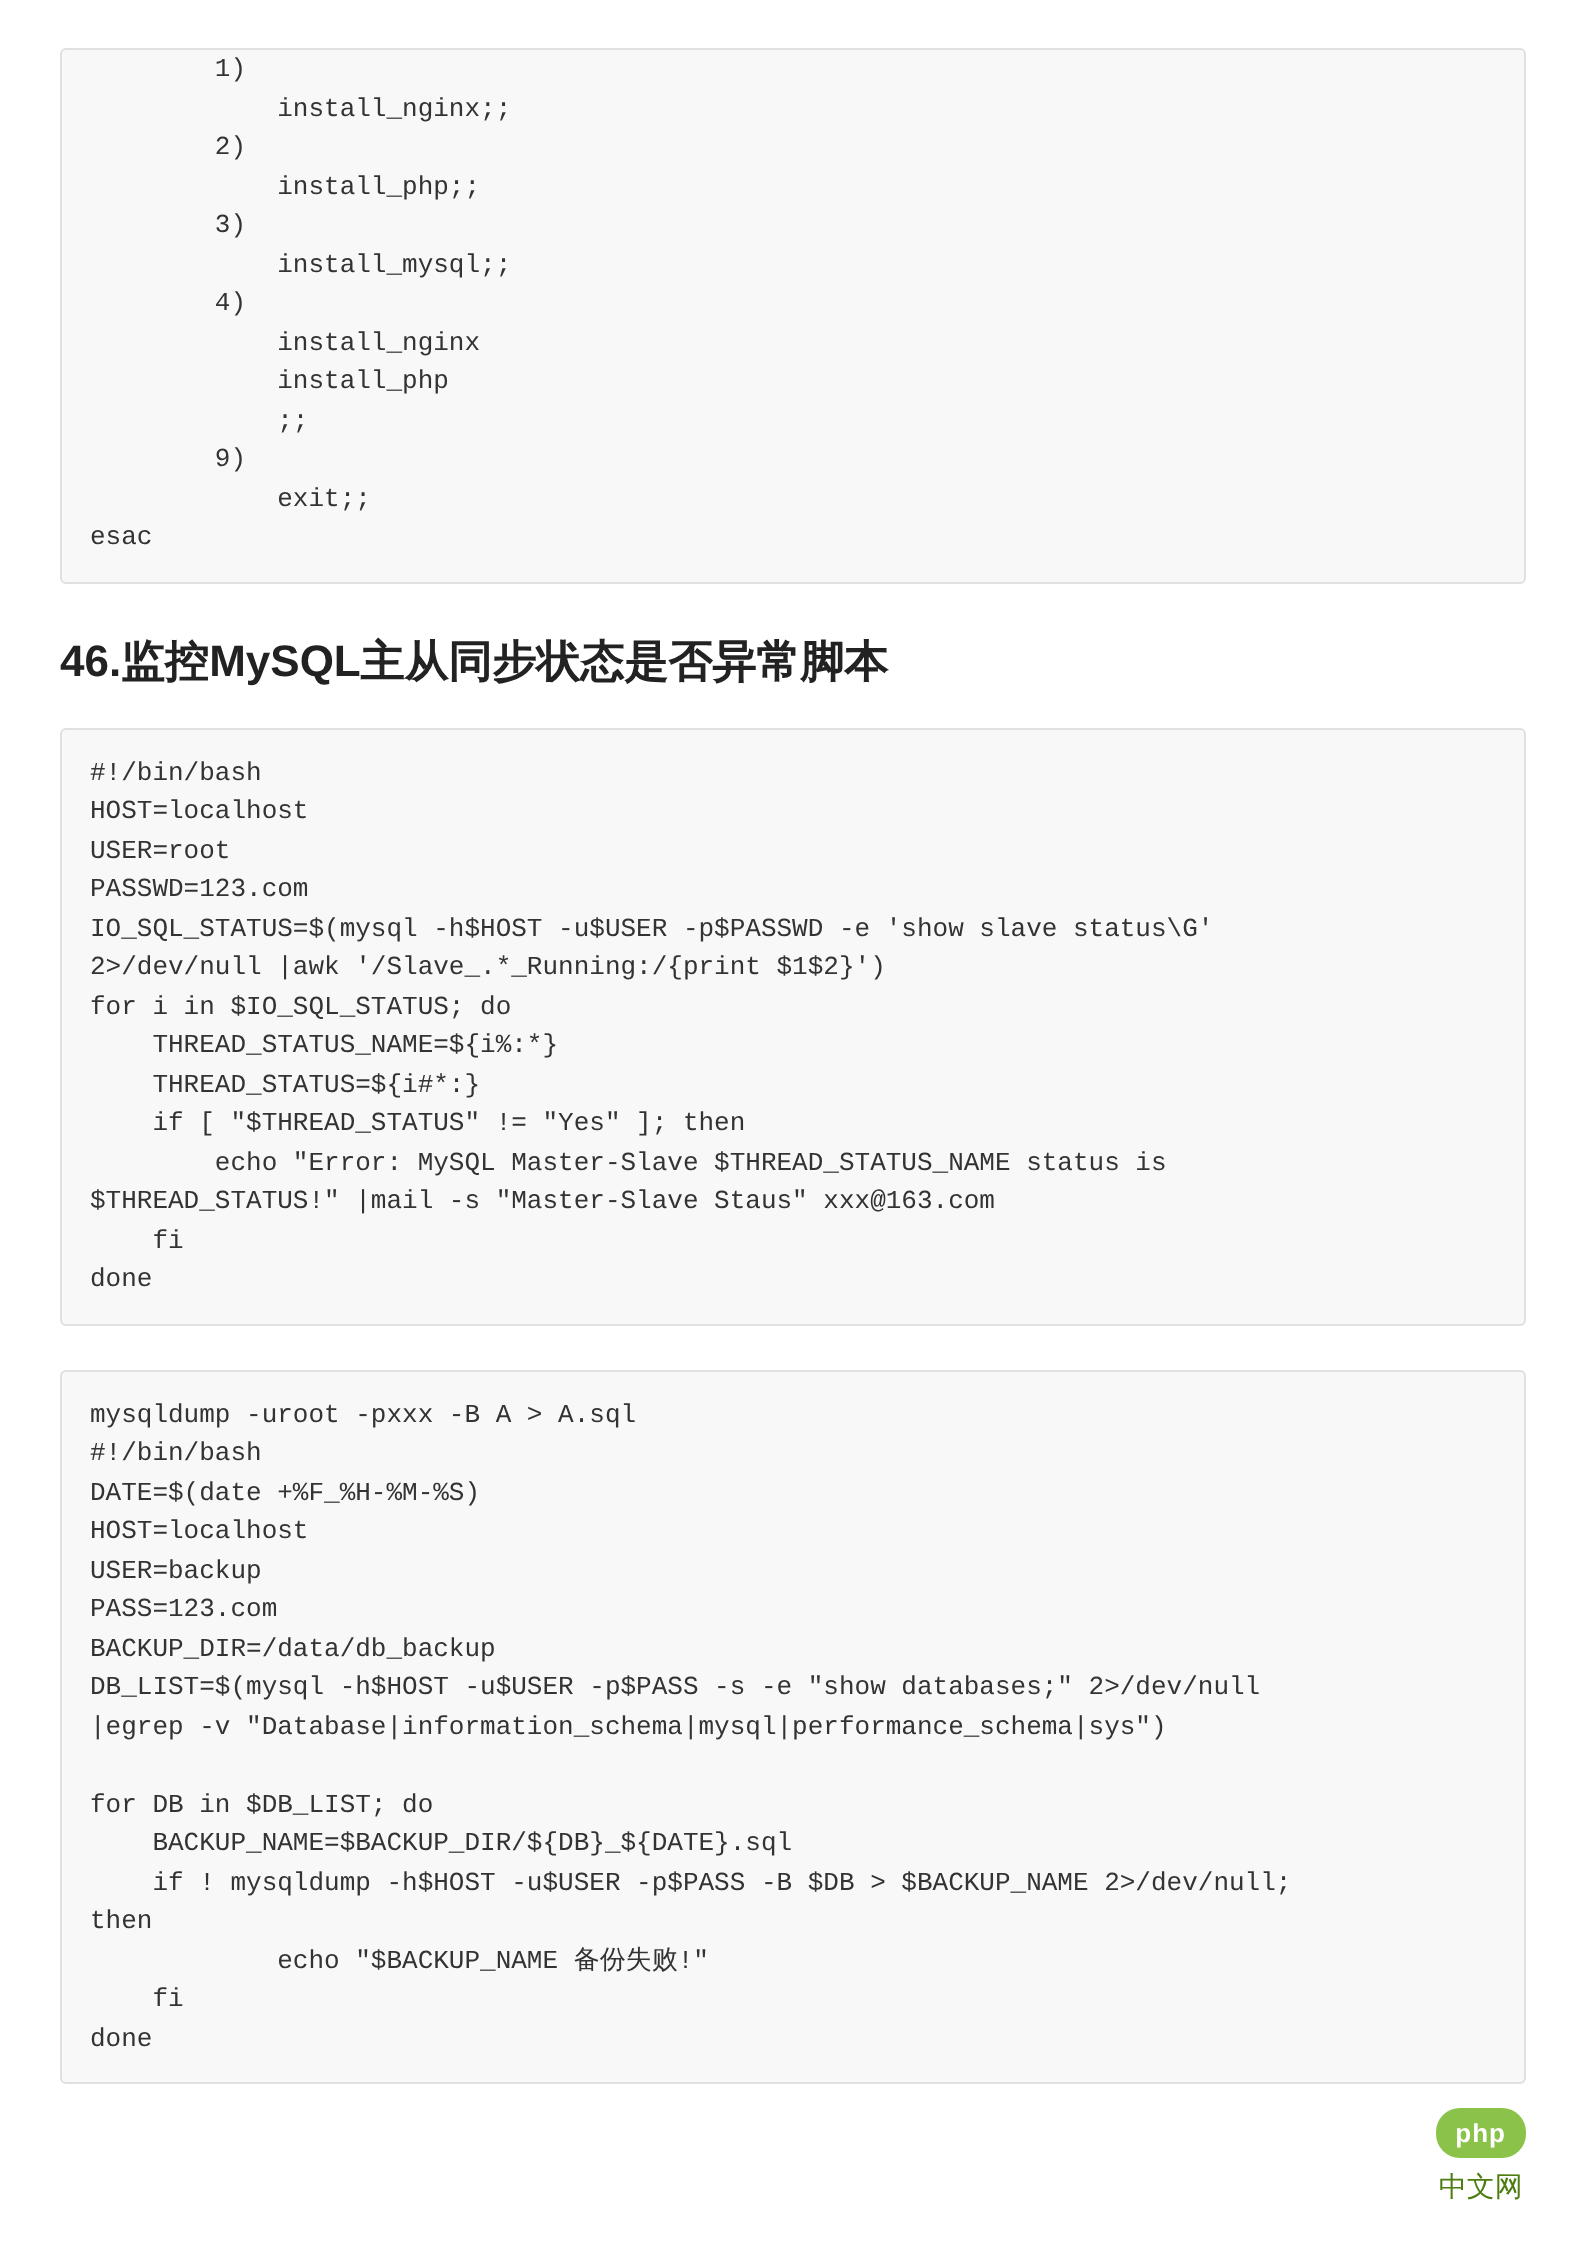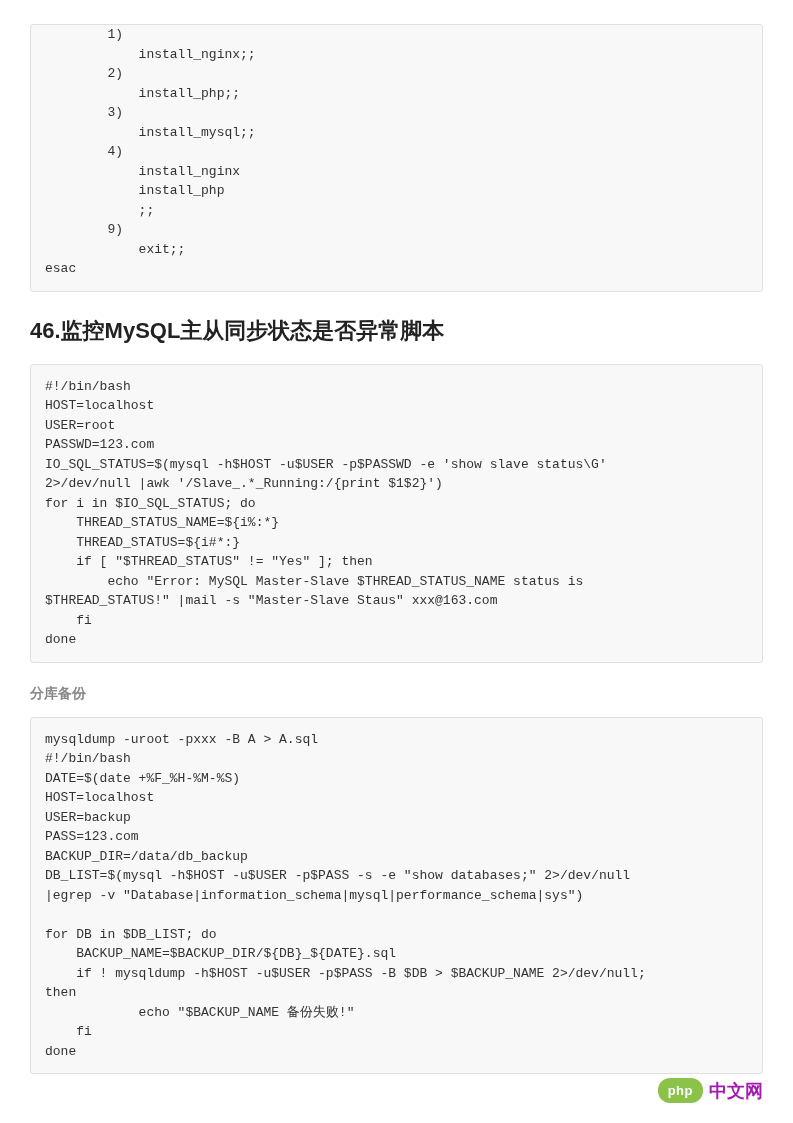--- a/index.html
+++ b/index.html
@@ -40,34 +40,35 @@
       color: #888;
       margin: 0 0 14px 0;
     }
     .watermark {
       position: absolute;
       bottom: 20px;
       right: 30px;
       display: flex;
       align-items: center;
       gap: 6px;
+      flex-direction: column;
     }
     .watermark-logo {
       background: #8bc34a;
       color: #fff;
       font-weight: 700;
       font-size: 13px;
       padding: 5px 10px;
       border-radius: 12px;
       letter-spacing: 0.5px;
     }
     .watermark-text {
-      color: #a21caf;
-      font-size: 18px;
-      font-weight: 700;
+      color: #4d7c0f;
+      font-size: 14px;
+      font-weight: 400;
     }
     .content {
       padding-top: 24px;
     }
     .first-code {
       margin-top: 0;
       padding-top: 0;
     }
   </style>
 </head>
@@ -100,21 +101,20 @@
 for i in $IO_SQL_STATUS; do
     THREAD_STATUS_NAME=${i%:*}
     THREAD_STATUS=${i#*:}
     if [ "$THREAD_STATUS" != "Yes" ]; then
         echo "Error: MySQL Master-Slave $THREAD_STATUS_NAME status is
 $THREAD_STATUS!" |mail -s "Master-Slave Staus" xxx@163.com
     fi
 done</div>
 
 
-  <div class="sub-label">分库备份</div>
 
   <div class="code-block">mysqldump -uroot -pxxx -B A &gt; A.sql
 #!/bin/bash
 DATE=$(date +%F_%H-%M-%S)
 HOST=localhost
 USER=backup
 PASS=123.com
 BACKUP_DIR=/data/db_backup
 DB_LIST=$(mysql -h$HOST -u$USER -p$PASS -s -e "show databases;" 2&gt;/dev/null
 |egrep -v "Database|information_schema|mysql|performance_schema|sys")

